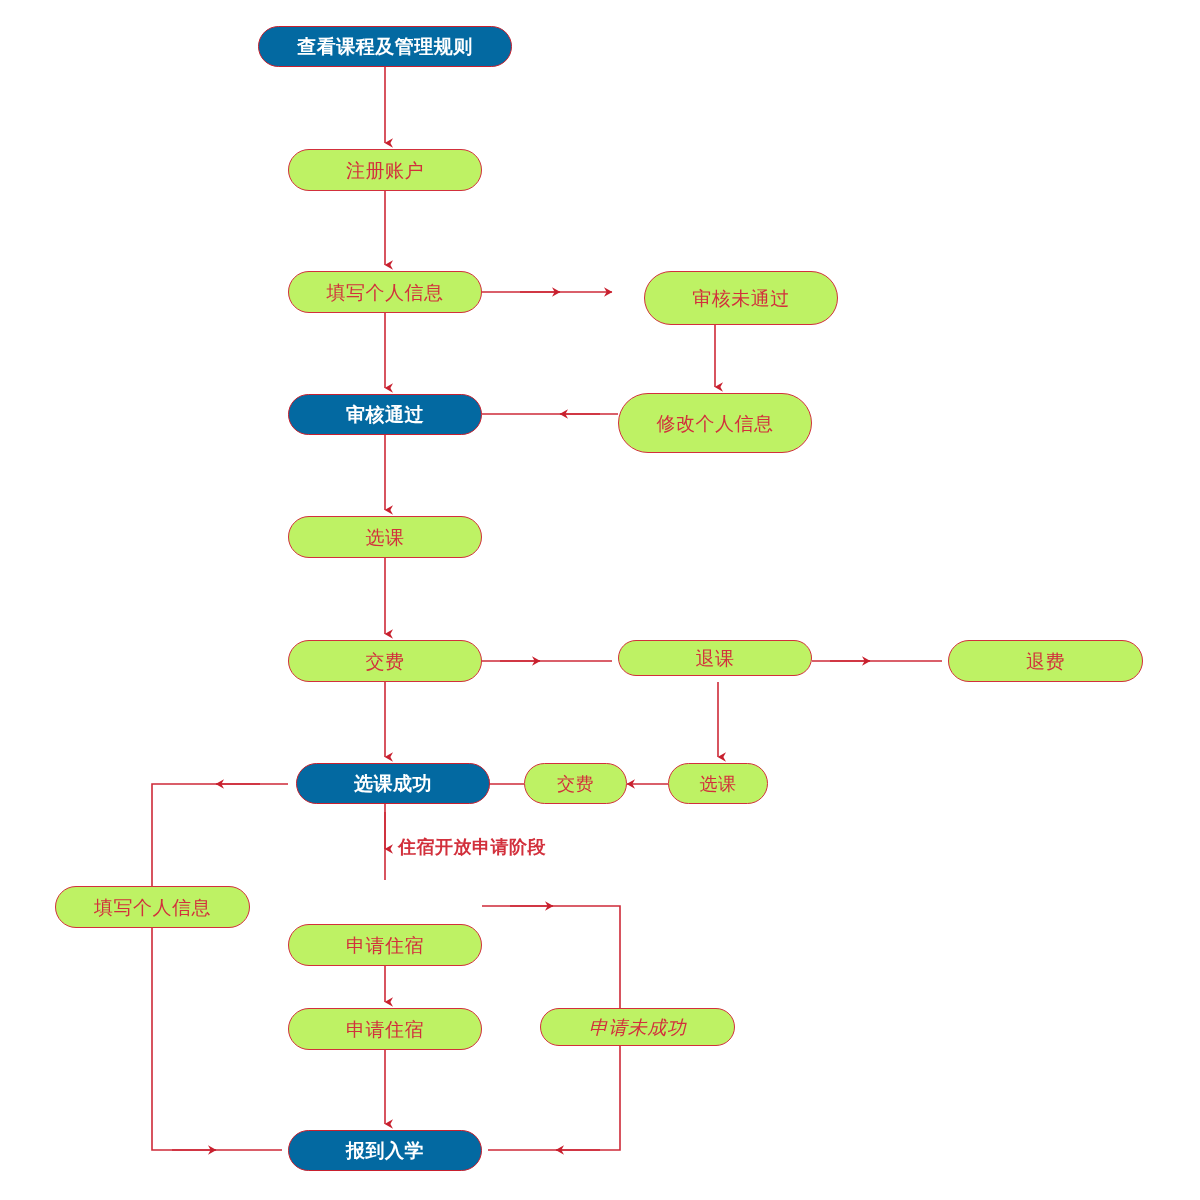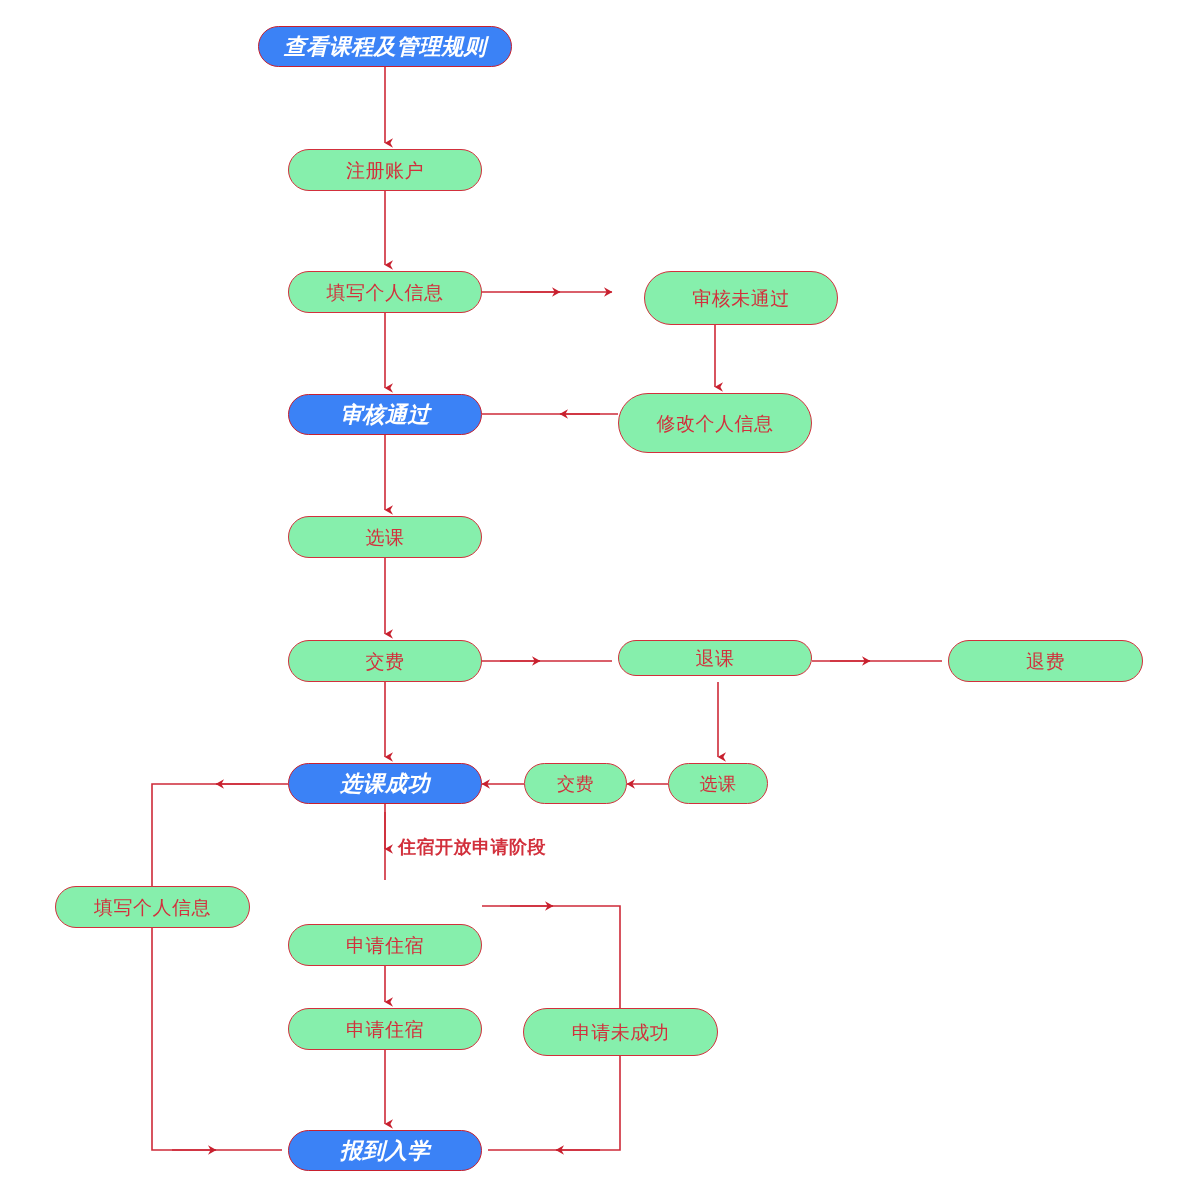--- a/index.html
+++ b/index.html
@@ -31,32 +31,31 @@
     box-sizing: border-box;
     display: flex;
     align-items: center;
     justify-content: center;
     border-radius: 999px;
     white-space: nowrap;
     letter-spacing: 0.5px;
     line-height: 1;
   }
   .node.outline {
-    background: #86efac;
+    background: #bef264;
     border: 1.4px solid #D2303C;
     color: #D2303C;
     font-size: 19px;
   }
   .node.filled {
-    background: #3b82f6;
+    background: #0369a1;
     border: 1.4px solid #C8202E;
     color: #ffffff;
-    font-size: 22px;
+    font-size: 19px;
     font-weight: 700;
-    font-style: italic;
   }
   .node.small {
     font-size: 18px;
   }
   .edge-label {
     position: absolute;
     color: #D2303C;
     font-size: 18px;
     font-weight: 700;
     letter-spacing: 0.5px;
@@ -159,39 +158,39 @@
       </div>
       <div class="node outline" style="left: 288px; top: 640px; width: 194px; height: 42px;">
         <span>交费</span>
       </div>
       <div class="node outline" style="left: 618px; top: 640px; width: 194px; height: 36px;">
         <span>退课</span>
       </div>
       <div class="node outline" style="left: 948px; top: 640px; width: 195px; height: 42px;">
         <span>退费</span>
       </div>
-      <div class="node filled" style="left: 288px; top: 763px; width: 194px; height: 41px; text-align: center;">
+      <div class="node filled" style="left: 296px; top: 763px; width: 194px; height: 41px; text-align: center;">
         <span>选课成功</span>
       </div>
       <div class="node outline small" style="left: 524px; top: 763px; width: 103px; height: 41px;">
         <span>交费</span>
       </div>
       <div class="node outline small" style="left: 668px; top: 763px; width: 100px; height: 41px;">
         <span>选课</span>
       </div>
       <div class="node outline" style="left: 55px; top: 886px; width: 195px; height: 42px;">
         <span>填写个人信息</span>
       </div>
       <div class="node outline" style="left: 288px; top: 886px; width: 194px; height: 42px; margin-top: 38px;">
         <span>申请住宿</span>
       </div>
       <div class="node outline" style="left: 288px; top: 1008px; width: 194px; height: 42px;">
         <span>申请住宿</span>
       </div>
-      <div class="node outline" style="left: 523px; top: 1008px; width: 195px; height: 48px;">
+      <div class="node outline" style="left: 540px; top: 1008px; width: 195px; height: 38px; font-style: italic;">
         <span>申请未成功</span>
       </div>
       <div class="node filled" style="left: 288px; top: 1130px; width: 194px; height: 41px;">
         <span>报到入学</span>
       </div>
       <div class="edge-label" style="left: 398px; top: 838px;">住宿开放申请阶段</div>
     </div>
 
 </div>
 

